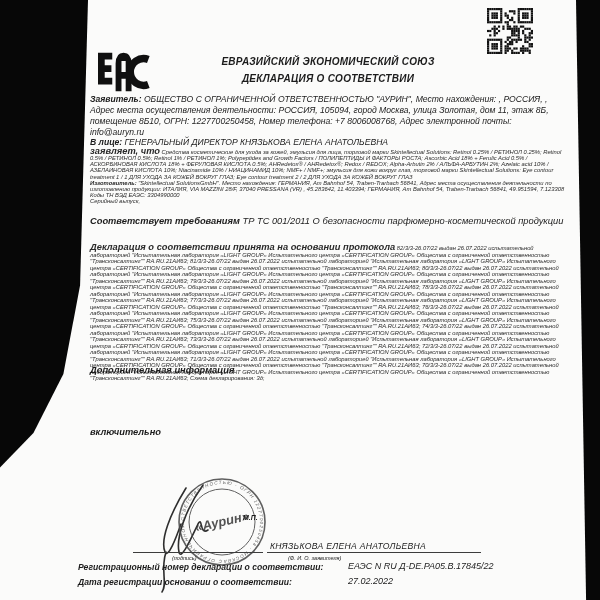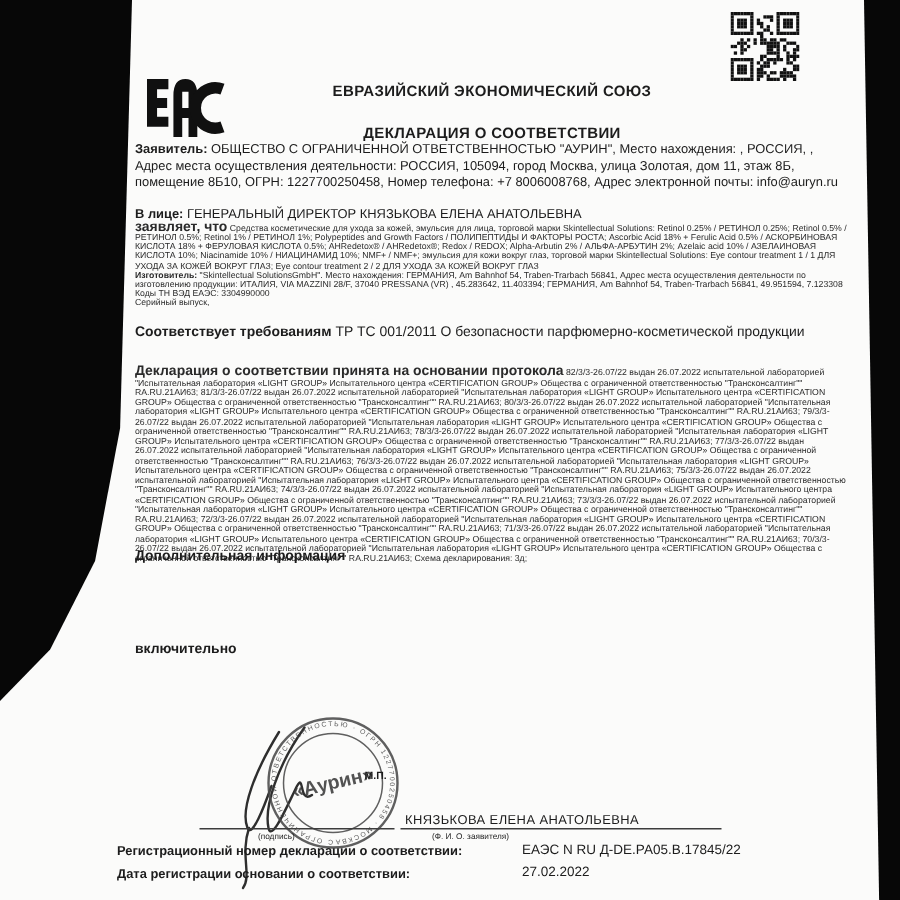--- a/index.html
+++ b/index.html
@@ -1,26 +1,26 @@
 <!DOCTYPE html>
 <html><head>
 <meta charset="utf-8">
 <style>
   html,body{margin:0;padding:0;background:#ffffff;}
   .sheet{position:relative;width:600px;height:600px;background:#fbfbfa;
-         font-family:"Liberation Sans",sans-serif;color:#1c1c1c;overflow:hidden;}
+         font-family:"Liberation Sans",sans-serif;color:#1c1c1c;overflow:hidden;font-style:italic;}
   .abs{position:absolute;}
   
   .strip-left{left:0;top:0;width:88px;height:492px;background:#070707;
               clip-path:polygon(0 0,100% 0,91% 58%,72% 76%,38% 88%,0 95%);}
   .strip-right{right:0;top:0;width:24px;height:600px;background:#070707;
                clip-path:polygon(0 0,100% 0,100% 100%,42% 100%);}
   
   .hdr{left:90px;width:476px;text-align:center;font-weight:bold;font-size:10px;letter-spacing:.25px;}
-  .hdr1{top:56px;} .hdr2{top:73px;margin-top:11px;}
+  .hdr1{top:56px;} .hdr2{top:73px;}
   .eac-logo{left:98px;top:50px;}
   .qr{left:487px;top:8px;}
   
   .para{left:90px;width:476px;}
   .p-applicant{top:94px;font-size:8.6px;line-height:10.9px;}
   .p-vlice{top:137px;font-size:8.6px;line-height:10.9px;}
   .p-declares{top:148px;font-size:5.8px;line-height:6.15px;color:#2a2a2a;}
   .lead{font-weight:bold;font-size:9.3px;}
   .lead-sm{font-weight:bold;}
   .p-comply{top:215px;font-size:9.3px;line-height:12.5px;}

